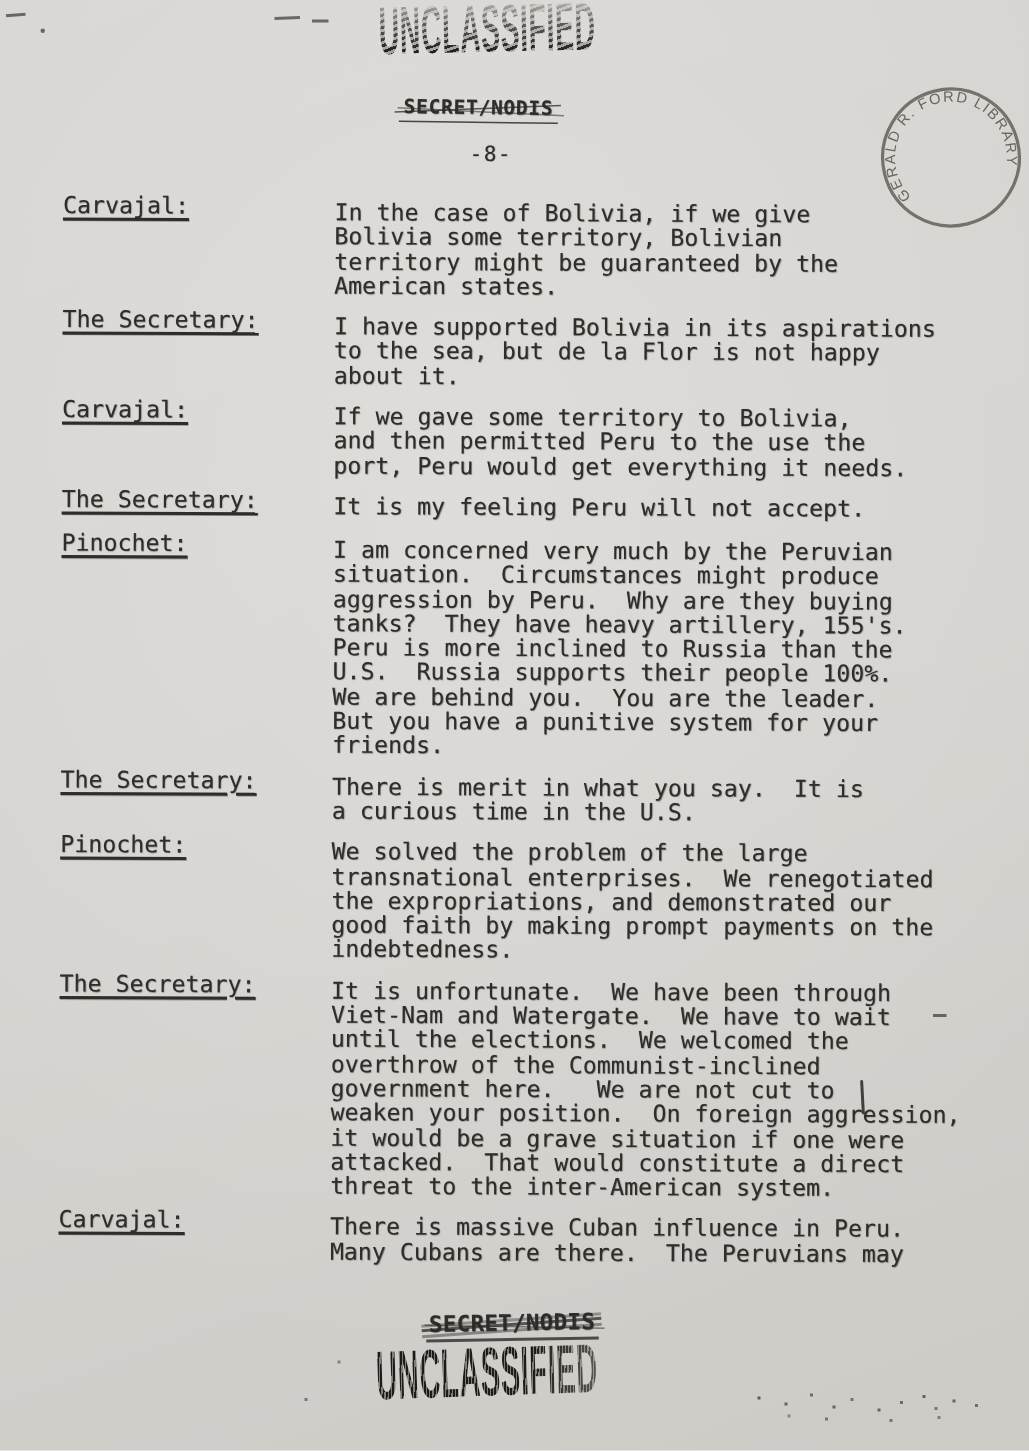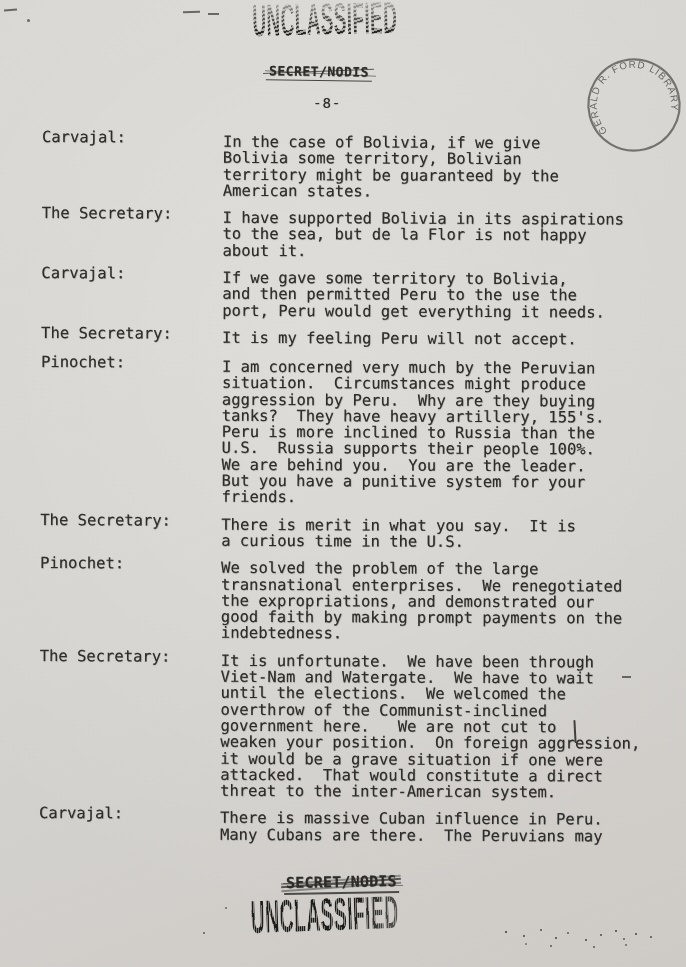--- a/index.html
+++ b/index.html
@@ -48,20 +48,21 @@
 
   
   .dialogue {
     position: absolute; left: 42px; top: 133px; width: 640px;
     transform: rotate(0.25deg); transform-origin: left top;
   }
   .entry { display: flex; align-items: flex-start; margin-bottom: 11px; }
   .speaker {
     flex: 0 0 181px;
     font-size: 15.5px;
+    text-decoration: underline;
     text-underline-offset: 3px;
     text-decoration-thickness: 1.5px;
     position: relative; top: -5px;
   }
   .statement {
     width: 445px;
     font-size: 15.5px;
     line-height: 16.3px;
     white-space: pre-wrap;
   }

